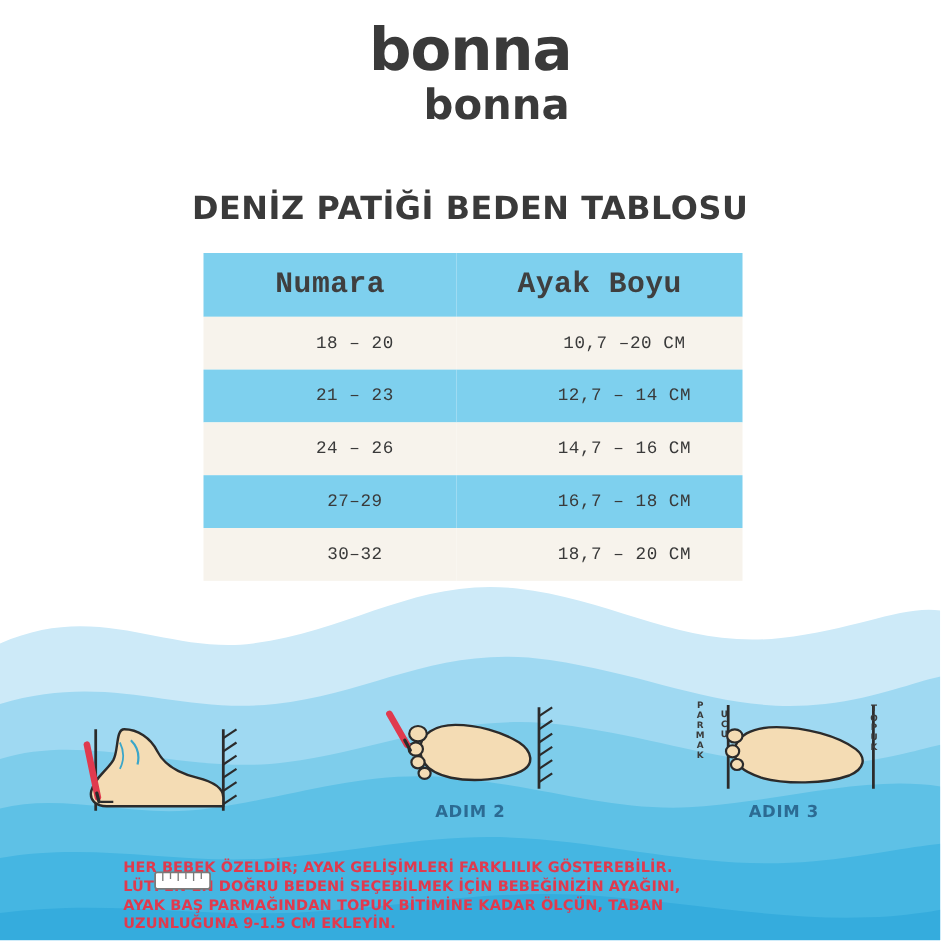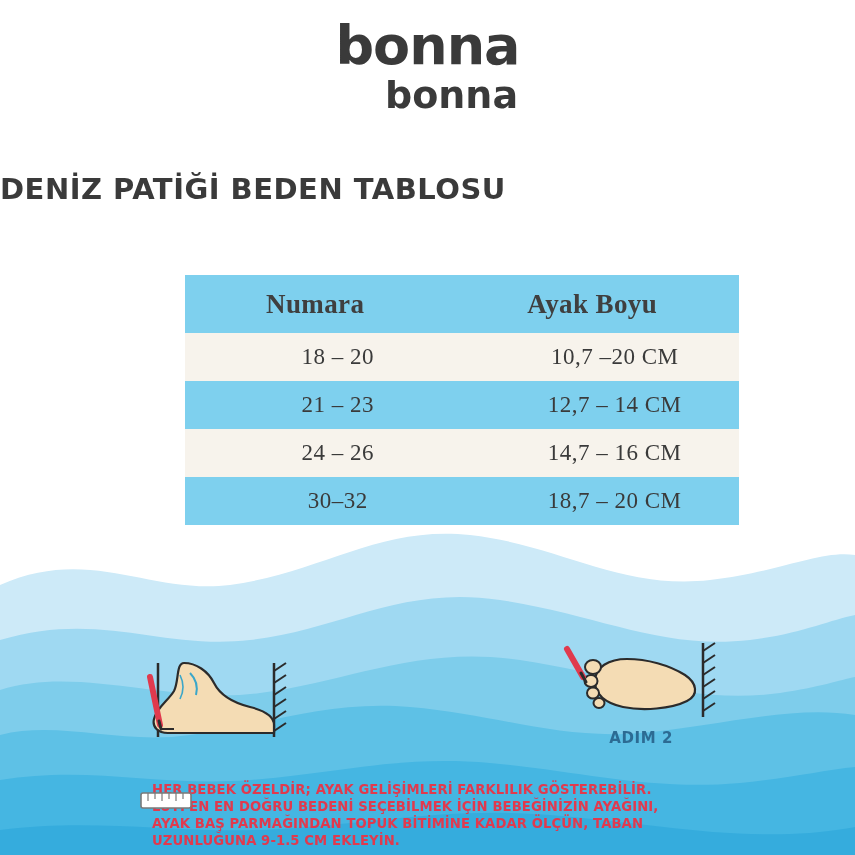--- a/index.html
+++ b/index.html
@@ -39,55 +39,55 @@
     line-height: 1.1;
     color: #3a3a3a;
     margin-top: 2px;
     margin-left: 48px;
   }
 
   
   .chart-title {
     position: absolute;
     top: 172px; left: 0; right: 0;
+    text-align: center;
     font-size: 29px;
     font-weight: bold;
     letter-spacing: 0.5px;
     color: #3a3a3a;
     font-family: "DejaVu Sans", sans-serif;
   }
 
   
   .size-table {
     position: absolute;
     top: 230px;
     left: 185px;
-    width: 554px;
+    width: 490px;
     border-collapse: collapse;
-    font-family: Liberation Serif, serif;
-    margin-top: 45px;
+    font-family: Liberation Mono, monospace;
   }
   .size-table tr { height: 48px; }
   .size-table th, .size-table td {
     text-align: center;
     vertical-align: middle;
     color: #3a3a3a;
     font-weight: normal;
   }
   .size-table thead tr { background: #7ed0ee; height: 58px; }
   .size-table thead th {
     font-size: 27px;
     font-weight: bold;
     color: #3f3f3f;
     letter-spacing: 0.4px;
   }
   .size-table tbody tr:nth-child(odd) { background: #f7f3ec; }
   .size-table tbody tr:nth-child(even) { background: #7ed0ee; }
   .size-table tbody td {
-    font-size: 23px;
+    font-size: 16px;
     letter-spacing: 0.5px;
     padding-left: 45px;
   }
   .col-num { width: 47%; }
   .col-len { width: 53%; }
 
   
   .waves {
     position: absolute;
     left: 0; right: 0; bottom: 0;
@@ -131,21 +131,21 @@
   }
 
   
   .footer {
     position: absolute;
     bottom: 6px;
     left: 0; right: 16px;
     z-index: 3;
     display: flex;
     align-items: flex-end;
-    padding: 0 24px 0 92px;
+    padding: 0 24px 0 52px;
   }
   .ruler-icon {
     position: absolute;
     left: 140px;
     bottom: 34px;
   }
   .footer-text {
     margin-left: 60px;
     color: #e03a4e;
     font-size: 13.2px;
@@ -192,20 +192,24 @@
       </tr>
       <tr>
         <td>21 – 23</td>
         <td>12,7 – 14  CM</td>
       </tr>
       <tr>
         <td>24 – 26</td>
         <td>14,7 – 16  CM</td>
       </tr>
       <tr>
+        <td>27–29</td>
+        <td>16,7 – 18  CM</td>
+      </tr>
+      <tr>
         <td>30–32</td>
         <td>18,7 – 20  CM</td>
       </tr>
     </tbody>
   </table>
 
   <div class="steps">
 
     <div class="step">
       <svg width="180" height="86" viewBox="0 0 180 86">
@@ -249,20 +253,38 @@
         <ellipse cx="40" cy="44" rx="6.5" ry="6" fill="#f4dcb4" stroke="#2b2b2b" stroke-width="2"></ellipse>
         <ellipse cx="42" cy="56" rx="6" ry="5.5" fill="#f4dcb4" stroke="#2b2b2b" stroke-width="2"></ellipse>
         <ellipse cx="48" cy="66" rx="5.5" ry="5" fill="#f4dcb4" stroke="#2b2b2b" stroke-width="2"></ellipse>
 
         <line x1="16" y1="12" x2="32" y2="40" stroke="#e03a4e" stroke-width="6" stroke-linecap="round"></line>
         <line x1="30" y1="36" x2="35" y2="45" stroke="#2b2b2b" stroke-width="3" stroke-linecap="round"></line>
       </svg>
       <div class="step-label">ADIM 2</div>
     </div>
 
+    <div class="step">
+      <div class="vert-label" style="left:24px; top:0px;">P A R M A K</div>
+      <div class="vert-label" style="left:46px; top:8px;">U C U</div>
+      <div class="vert-label" style="left:182px; top:2px;">T O P U K</div>
+      <svg width="190" height="86" viewBox="0 0 190 86" style="margin-left:8px;">
+
+        <line x1="40" y1="4" x2="40" y2="80" stroke="#2b2b2b" stroke-width="2.5"></line>
+
+        <line x1="172" y1="4" x2="172" y2="80" stroke="#2b2b2b" stroke-width="2.5"></line>
+
+        <path d="M46,46 C46,32 62,24 84,24 C110,24 140,32 156,44 C166,52 164,62 150,68 C128,76 92,76 70,70 C52,64 46,58 46,46 Z" fill="#f4dcb4" stroke="#2b2b2b" stroke-width="2.2" stroke-linejoin="round"></path>
+
+        <ellipse cx="46" cy="32" rx="7" ry="6" fill="#f4dcb4" stroke="#2b2b2b" stroke-width="2"></ellipse>
+        <ellipse cx="44" cy="46" rx="6" ry="5.5" fill="#f4dcb4" stroke="#2b2b2b" stroke-width="2"></ellipse>
+        <ellipse cx="48" cy="58" rx="5.5" ry="5" fill="#f4dcb4" stroke="#2b2b2b" stroke-width="2"></ellipse>
+      </svg>
+      <div class="step-label">ADIM 3</div>
+    </div>
 
   </div>
 
   <div class="footer">
     <svg class="ruler-icon" width="52" height="30" viewBox="0 0 52 30">
       <rect x="1" y="8" width="50" height="15" rx="2" fill="#ffffff" stroke="#7a7a7a" stroke-width="1.6"></rect>
       <line x1="8" y1="8" x2="8" y2="16" stroke="#7a7a7a" stroke-width="1.2"></line>
       <line x1="15" y1="8" x2="15" y2="14" stroke="#7a7a7a" stroke-width="1.2"></line>
       <line x1="22" y1="8" x2="22" y2="16" stroke="#7a7a7a" stroke-width="1.2"></line>
       <line x1="29" y1="8" x2="29" y2="14" stroke="#7a7a7a" stroke-width="1.2"></line>

